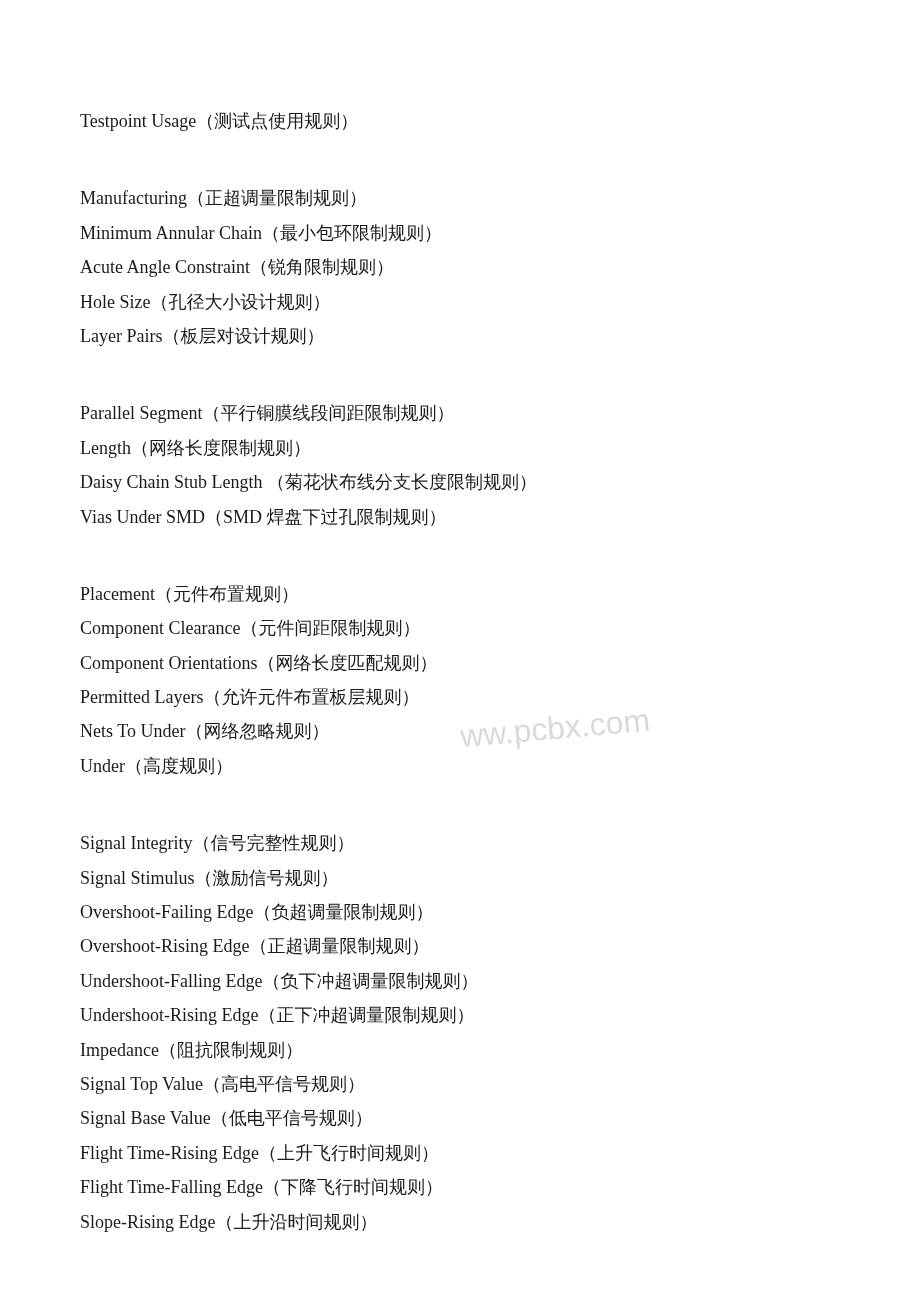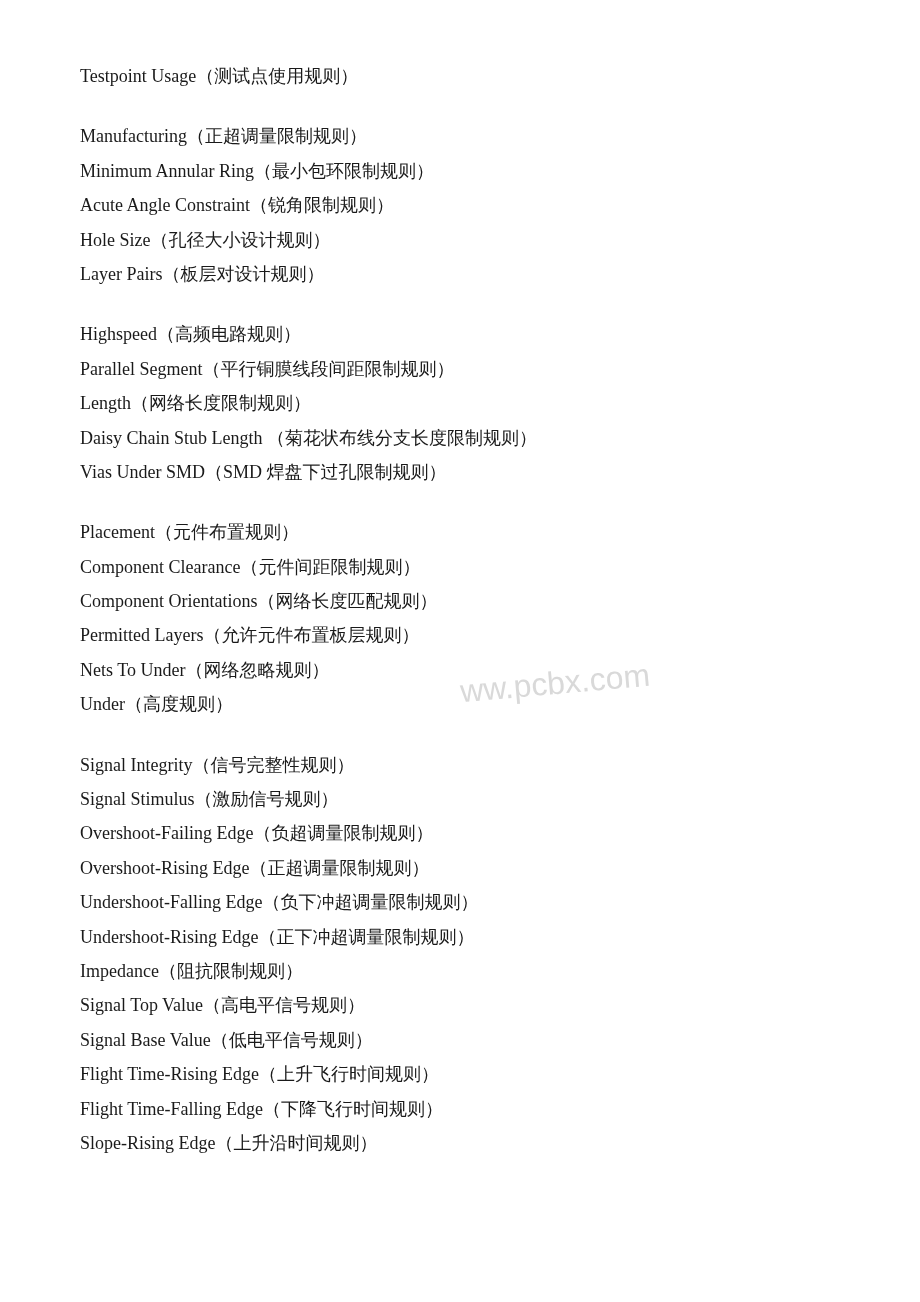--- a/index.html
+++ b/index.html
@@ -11,20 +11,21 @@
       width: 920px;
       min-height: 1302px;
       background-color: #ffffff;
       font-family: "SimSun", "宋体", serif;
       font-size: 18px;
       color: #1a1a1a;
       padding: 60px 80px;
     }
     .section {
       margin-bottom: 28px;
+      margin-top: 45px;
     }
     .line {
       line-height: 1.8;
       margin-bottom: 2px;
     }
     .watermark {
       position: absolute;
       top: 605px;
       left: 380px;
       font-size: 32px;
@@ -37,27 +38,26 @@
 </head>
 <body>
 
 <div style="position:relative;">
   <div class="watermark">ww.pcbx.com</div>
 <div class="section">
       <div class="line">Testpoint Usage（测试点使用规则）</div>
     </div>
     <div class="section">
       <div class="line">Manufacturing（正超调量限制规则）</div>
-      <div class="line">Minimum Annular Ring（最小包环限制规则）</div>
+      <div class="line">Minimum Annular Chain（最小包环限制规则）</div>
       <div class="line">Acute Angle Constraint（锐角限制规则）</div>
       <div class="line">Hole Size（孔径大小设计规则）</div>
       <div class="line">Layer Pairs（板层对设计规则）</div>
     </div>
     <div class="section">
-      <div class="line">Highspeed（高频电路规则）</div>
       <div class="line">Parallel Segment（平行铜膜线段间距限制规则）</div>
       <div class="line">Length（网络长度限制规则）</div>
       <div class="line">Daisy Chain Stub Length （菊花状布线分支长度限制规则）</div>
       <div class="line">Vias Under SMD（SMD 焊盘下过孔限制规则）</div>
     </div>
     <div class="section">
       <div class="line">Placement（元件布置规则）</div>
       <div class="line">Component Clearance（元件间距限制规则）</div>
       <div class="line">Component Orientations（网络长度匹配规则）</div>
       <div class="line">Permitted Layers（允许元件布置板层规则）</div>

